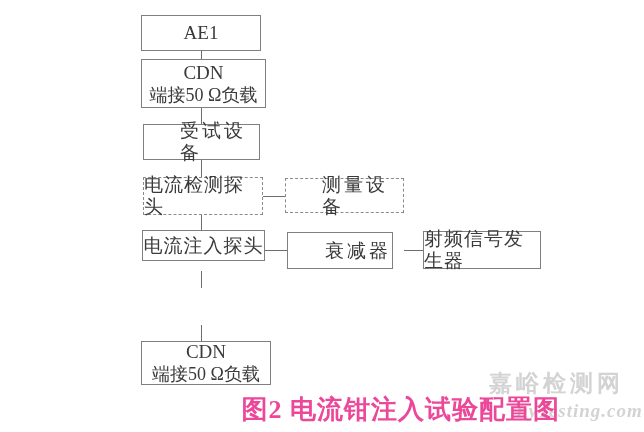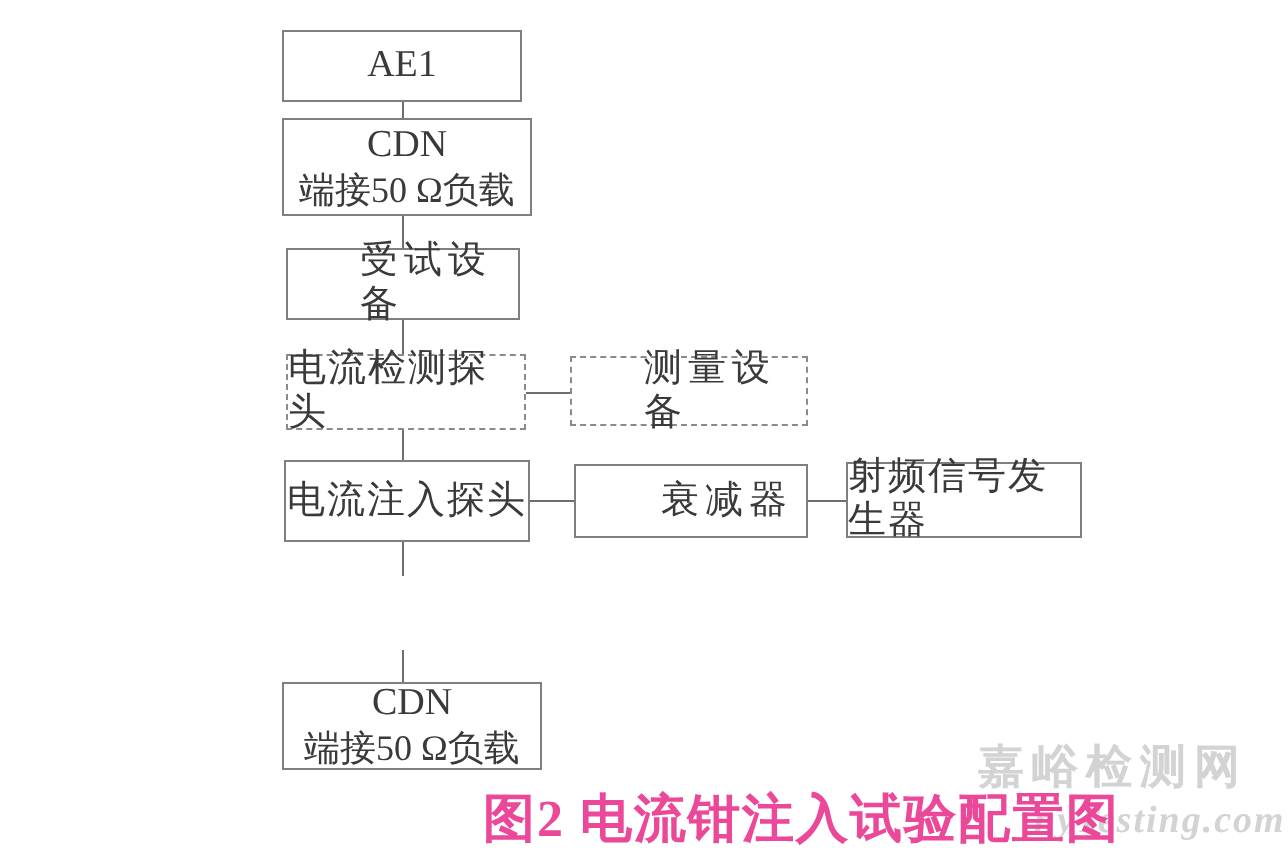--- a/index.html
+++ b/index.html
@@ -80,22 +80,22 @@
     color: #d3d3d3;
     z-index: 1;
     white-space: nowrap;
   }
   
   #b-ae1        { left:141px; top:15px;  width:120px; height:36px; }
   #b-cdn-top    { left:141px; top:59px;  width:125px; height:49px; }
   #b-eut        { left:143px; top:124px; width:117px; height:36px; }
   #b-monitor    { left:143px; top:177px; width:120px; height:38px; }
   #b-measure    { left:285px; top:178px; width:119px; height:35px; }
-  #b-inject     { left:142px; top:230px; width:123px; height:41px; }
-  #b-atten      { left:287px; top:232px; width:117px; height:37px; }
+  #b-inject     { left:142px; top:230px; width:123px; height:31px; }
+  #b-atten      { left:287px; top:232px; width:106px; height:37px; }
   #b-rfgen      { left:423px; top:231px; width:118px; height:38px; }
   #b-ae2        { left:142px; top:288px; width:118px; height:37px; }
   #b-cdn-bottom { left:141px; top:341px; width:130px; height:44px; }
   
   #v1 { top:51px;  height:8px;  }
   #v2 { top:108px; height:16px; }
   #v3 { top:160px; height:17px; }
   #v4 { top:215px; height:15px; }
   #v5 { top:271px; height:17px; }
   #v6 { top:325px; height:16px; }

